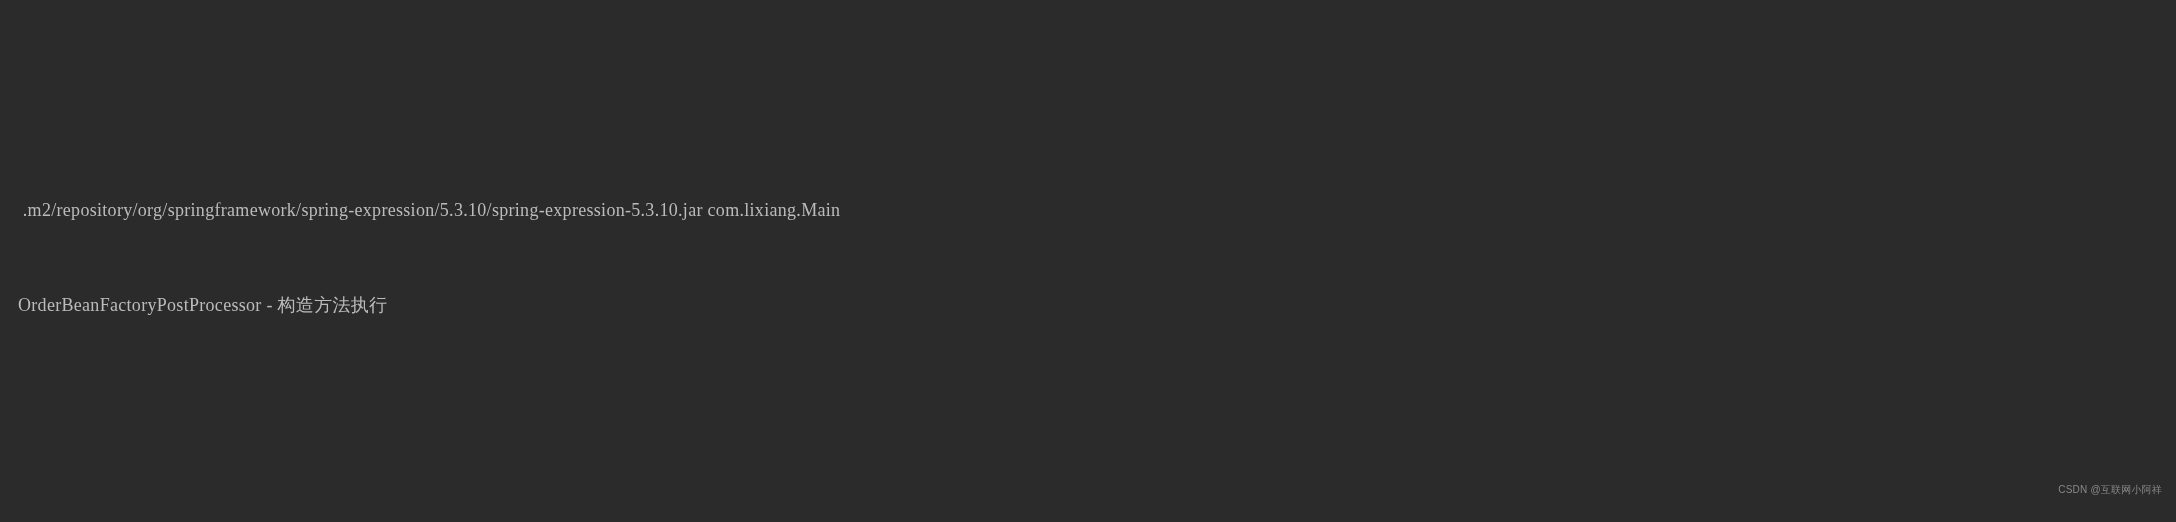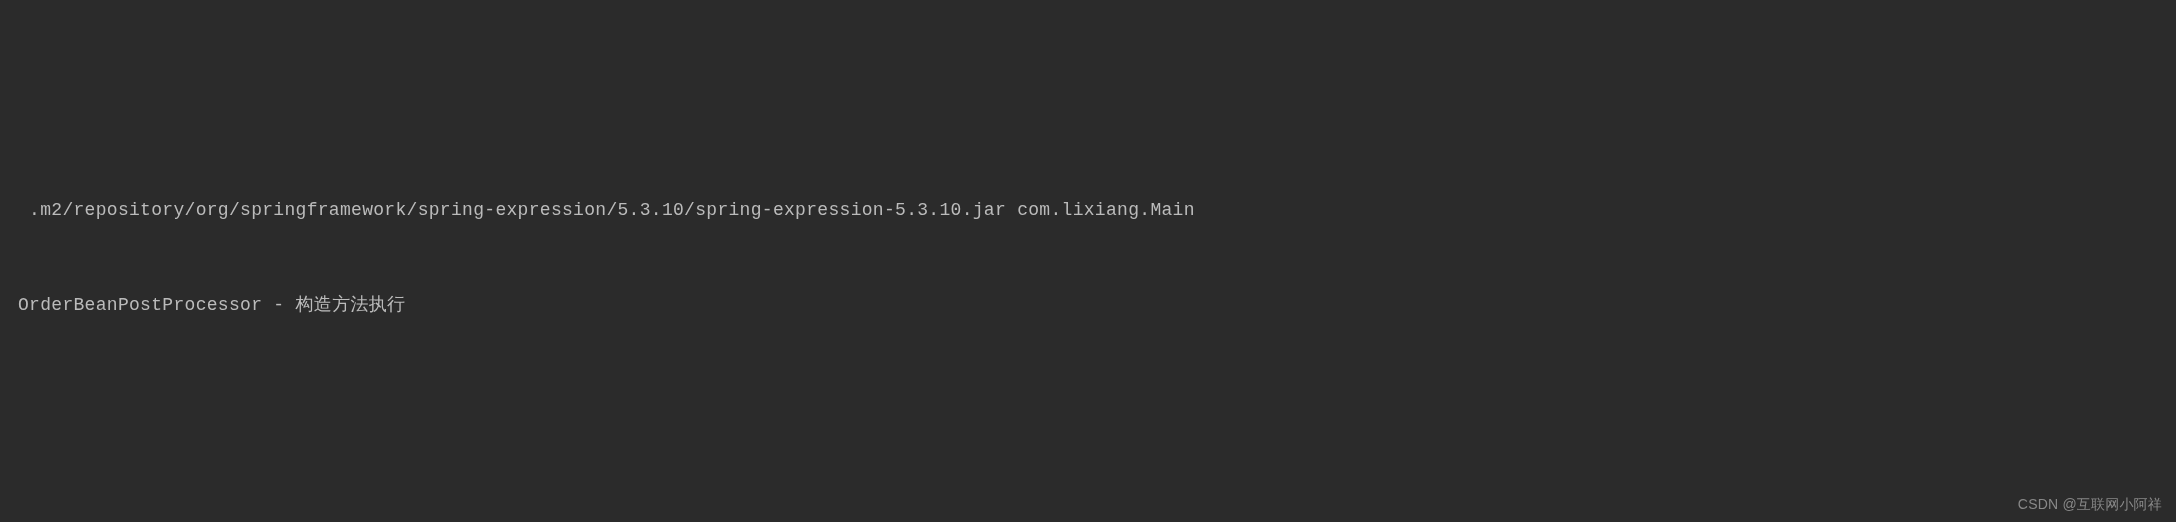--- a/index.html
+++ b/index.html
@@ -16,39 +16,40 @@
       padding: 6px 18px;
       white-space: pre;
       overflow: hidden;
       width: 2176px;
       height: 522px;
       position: relative;
     }
     .console-line {
       display: block;
       letter-spacing: 0.3px;
+      font-family: Liberation Serif, serif;
     }
     .watermark {
       position: absolute;
-      bottom: 6px;
+      bottom: 24px;
       right: 14px;
-      font-size: 14px;
+      font-size: 10px;
       color: #888888;
       font-family: -apple-system, BlinkMacSystemFont, "Segoe UI", Arial, sans-serif;
       letter-spacing: 0.2px;
     }
   </style>
 </head>
 <body>
 
 
 
 <div>
   <span class="console-line"> .m2/repository/org/springframework/spring-expression/5.3.10/spring-expression-5.3.10.jar com.lixiang.Main</span>
-  <span class="console-line">OrderBeanPostProcessor - 构造方法执行</span>
+  <span class="console-line">OrderBeanFactoryPostProcessor - 构造方法执行</span>
   
   
   
   
   
   
   
 </div>
 
 <div class="watermark">CSDN @互联网小阿祥</div>

